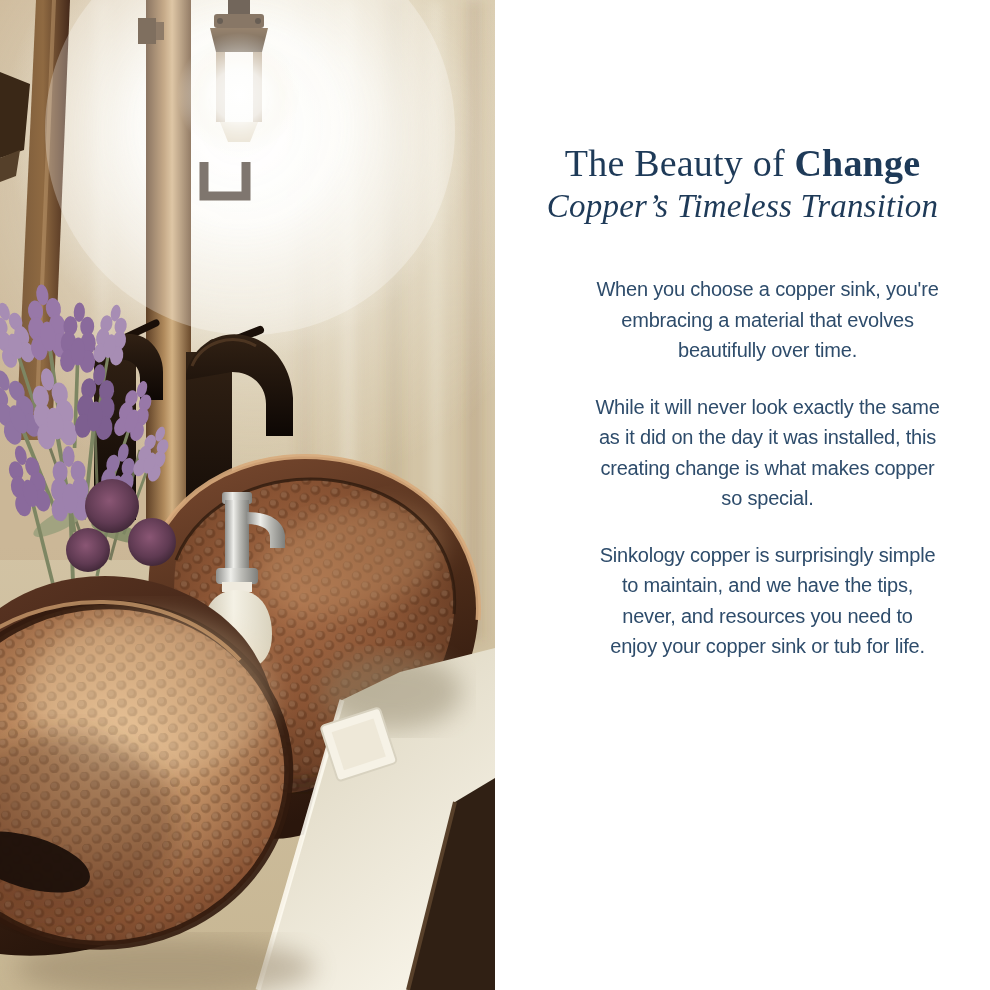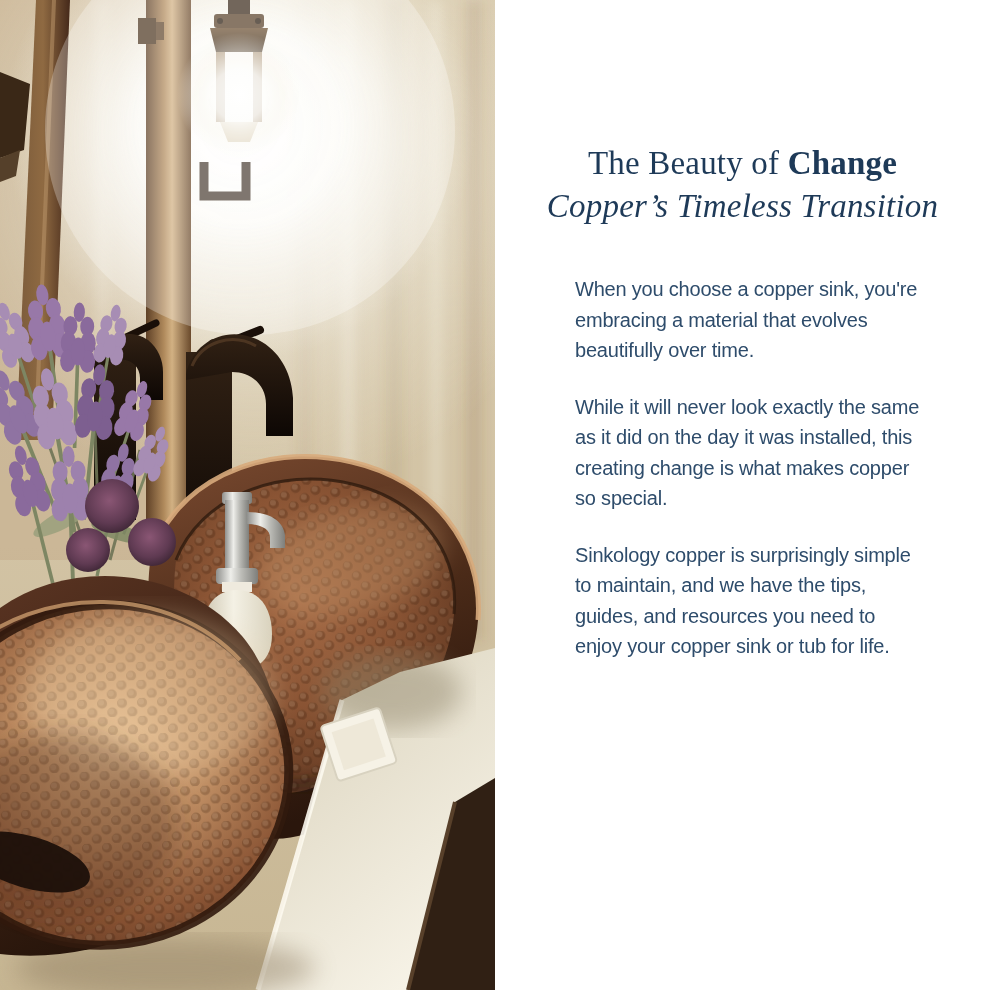--- a/index.html
+++ b/index.html
@@ -8,32 +8,32 @@
     font-family:"Liberation Sans",sans-serif;background:#ffffff;position:relative;
   }
   .photo-pane{width:495px;height:990px;flex:0 0 495px;overflow:hidden;}
   .photo-pane svg{display:block;}
   .text-pane{
     width:495px;flex:0 0 495px;background:#ffffff;box-sizing:border-box;
     padding-top:142px;
   }
   .headline{text-align:center;color:#1e3a58;font-family:"Liberation Serif",serif;}
   .headline h1{
-    margin:0;font-size:33px;line-height:42px;font-weight:normal;letter-spacing:.2px;
+    margin:0;font-size:38px;line-height:42px;font-weight:normal;letter-spacing:.2px;
   }
   .headline h1 .t-reg{white-space:pre;font-weight:normal;}
   .headline h1 .t-bold{font-weight:bold;}
   .headline h2{
     margin:0;font-size:33px;line-height:44px;font-weight:normal;font-style:italic;letter-spacing:.2px;
   }
   .copy{
     margin:46px 0 0 80px;width:385px;color:#2e4c6b;
     font-size:20px;line-height:30.5px;letter-spacing:-0.2px;
   }
-  .copy p{margin:16px 0 26px 0;white-space:pre-line;}
+  .copy p{margin:16px 0 26px 0;white-space:pre-line;text-align:center;}
 </style>
 </head>
 <body>
 
 <div class="canvas">
 
   <div class="photo-pane">
     <svg width="495" height="990" viewBox="0 0 495 990" xmlns="http://www.w3.org/2000/svg">
       <defs>
         <radialGradient id="glow" cx="50%" cy="50%" r="50%">
@@ -279,18 +279,18 @@
     <div class="copy">
       <p>When you choose a copper sink, you're
 embracing a material that evolves
 beautifully over time.</p>
       <p>While it will never look exactly the same
 as it did on the day it was installed, this
 creating change is what makes copper
 so special.</p>
       <p>Sinkology copper is surprisingly simple
 to maintain, and we have the tips,
-guides, and resources you need to
+never, and resources you need to
 enjoy your copper sink or tub for life.</p>
     </div>
   </div>
 
 </div>
 
 </body></html>

